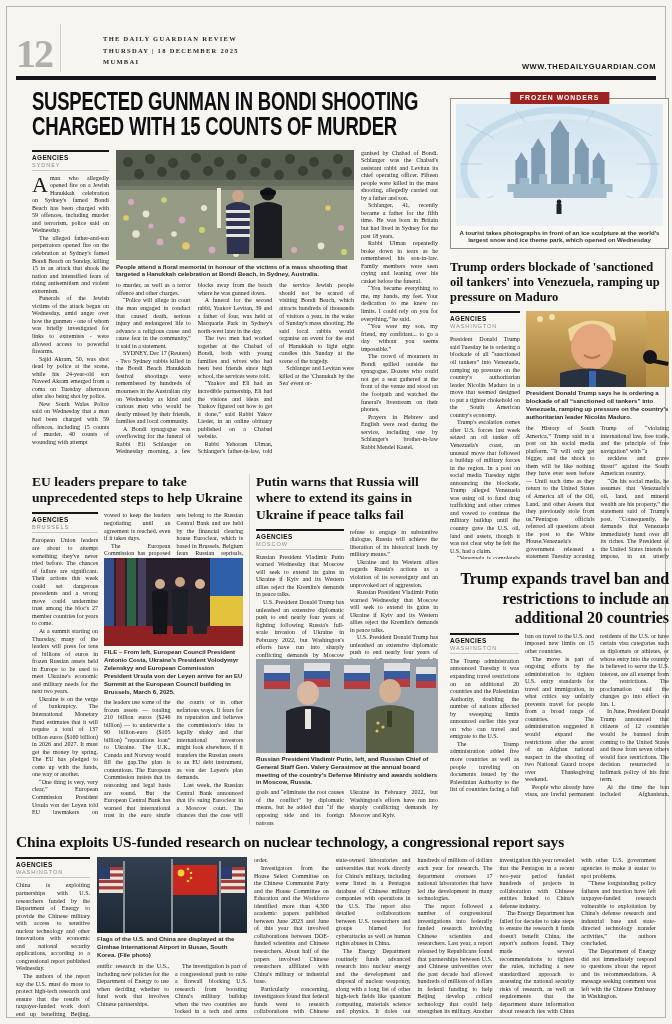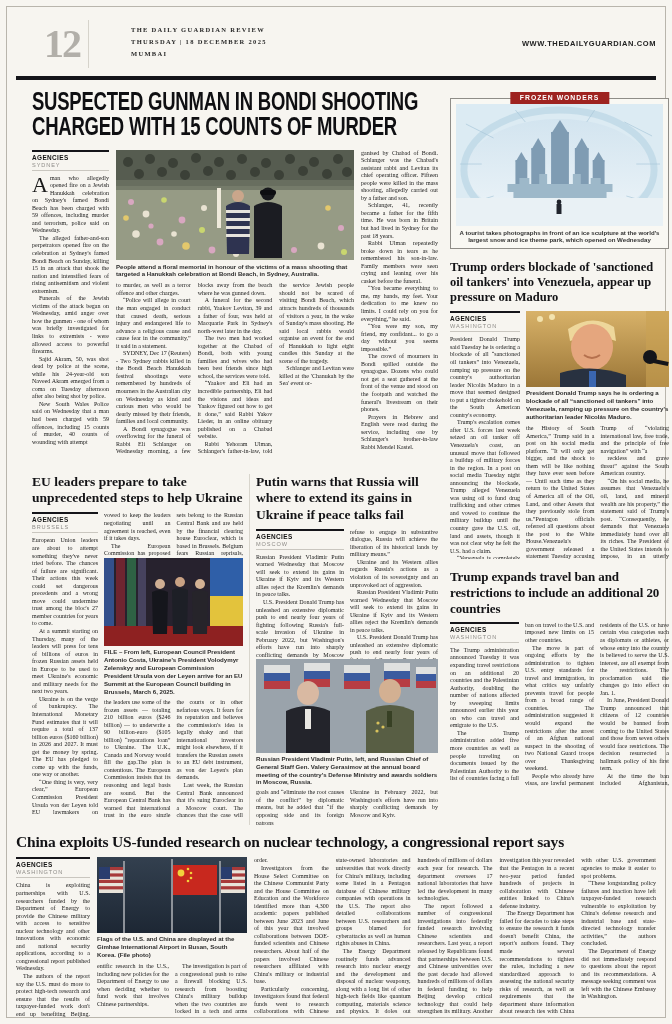--- a/index.html
+++ b/index.html
@@ -3,21 +3,21 @@
 <meta charset="utf-8">
 <style>
   * { margin:0; padding:0; box-sizing:border-box; }
   html,body { background:#e9e7e1; }
   .page { position:relative; width:672px; height:1024px; background:#f7f5f0; margin:0 auto;
           font-family:"Liberation Serif", serif; color:#1a1a1a; overflow:hidden; }
   .page-frame { position:absolute; inset:6px; border:1px solid #b9b5ac; pointer-events:none; }
   .content { position:absolute; left:16px; top:16px; width:640px; }
 
   
-  .mast { display:flex; align-items:center; height:56px;margin-left:28px; }
+  .mast { display:flex; align-items:flex-end; height:56px; }
   .page-number { font:700 40px/0.9 "Liberation Serif", serif; color:#b2afa9; letter-spacing:-2px; }
   .mast-div { width:1px; height:48px; background:#d6d3cb; margin:0 14px 0 8px; }
   .section-title { font:700 40px/0.85 "Liberation Serif", serif; letter-spacing:2px; color:#17171a; }
   .pub-info { margin-left:28px; padding-bottom:4px; font:700 6.5px/1.8 "Liberation Serif", serif;
               letter-spacing:1.3px; color:#2a2a2a; text-transform:uppercase; }
   .site { margin-left:auto; font:700 7.5px "Liberation Sans", sans-serif; letter-spacing:.6px; color:#222; padding-bottom:1px; }
   .mast-rule { height:3.5px; background:#15151a; margin-top:4px; }
 
   
   .byline { border-top:2px solid #15151a; padding-top:2px; margin-bottom:4px; }
@@ -77,21 +77,21 @@
            font:700 6.8px "Liberation Sans", sans-serif; letter-spacing:1px; padding:2.5px 10px; white-space:nowrap; }
   .ice-photo { height:122px; }
   .ice-cap { text-align:center; margin-top:3px; color:#333; }
   .ven-headline { font-size:12.5px; line-height:1.2; margin:11px 0 6px; }
   .ven-body { display:flex; gap:6px; height:248px; overflow:hidden; }
   .ven-col1 { width:70px; flex:none; }
   .ven-right { width:143px; flex:none; }
   .trump-photo { height:76px; }
   .ven-cap { margin:2px 0 4px; }
   .ven-2col { column-count:2; column-gap:6px; column-fill:auto; height:142px; overflow:hidden; }
-  .travel-headline { font-size:13px; line-height:1.22; letter-spacing:-.1px; margin:10px 0 5px; }
+  .travel-headline { font-size:16px; line-height:1.22; letter-spacing:-.1px; margin:10px 0 5px;text-align:right; }
   .travel-body { column-count:3; column-gap:6px; column-fill:auto; height:168px; overflow:hidden; }
 
   
   .china { margin-top:8px; }
   .china-headline { font-size:15.5px; line-height:1.1; letter-spacing:-.2px; margin-bottom:7px; }
   .china-body { display:flex; gap:7px; height:160px; overflow:hidden; }
   .china-col1 { width:74px; flex:none; }
   .china-mid { width:150px; flex:none; }
   .china-photo { height:76px; }
   .china-cap { margin:2px 0 4px; }
@@ -423,21 +423,21 @@
               <g>
                   <circle cx="104" cy="98" r="2.4" fill="#20242c"></circle>
                   <rect x="101.5" y="100" width="5" height="10" fill="#20242c"></rect>
                 </g>
             </svg>
           </div>
           <div class="cap ice-cap">A tourist takes photographs in front of an ice sculpture at the world's largest snow and ice theme park, which opened on Wednesday</div>
         </div>
 
         <div>
-          <div class="serif-head ven-headline">Trump orders blockade of 'sanctioned oil tankers' into Venezuela, appear up pressure on Maduro</div>
+          <div class="serif-head ven-headline">Trump orders blockade of 'sanctioned oil tankers' into Venezuela, ramping up pressure on Maduro</div>
           <div class="ven-body">
             <div class="ven-col1">
               <div class="byline">
                 <span class="agency">AGENCIES</span>
                 <span class="loc">WASHINGTON</span>
               </div>
               <div class="bt">
                   <p>President Donald Trump said Tuesday he is ordering a blockade of all “sanctioned oil tankers” into Venezuela, ramping up pressure on the country's authoritarian leader Nicolás Maduro in a move that seemed designed to put a tighter chokehold on the South American country's economy.</p>
                   <p>Trump's escalation comes after U.S. forces last week seized an oil tanker off Venezuela's coast, an unusual move that followed a buildup of military forces in the region. In a post on social media Tuesday night announcing the blockade, Trump alleged Venezuela was using oil to fund drug trafficking and other crimes and vowed to continue the military buildup until the country gave the U.S. oil, land and assets, though it was not clear why he felt the U.S. had a claim.</p>
                   <p>“Venezuela is completely surrounded by the largest Armada ever assembled in</p>

